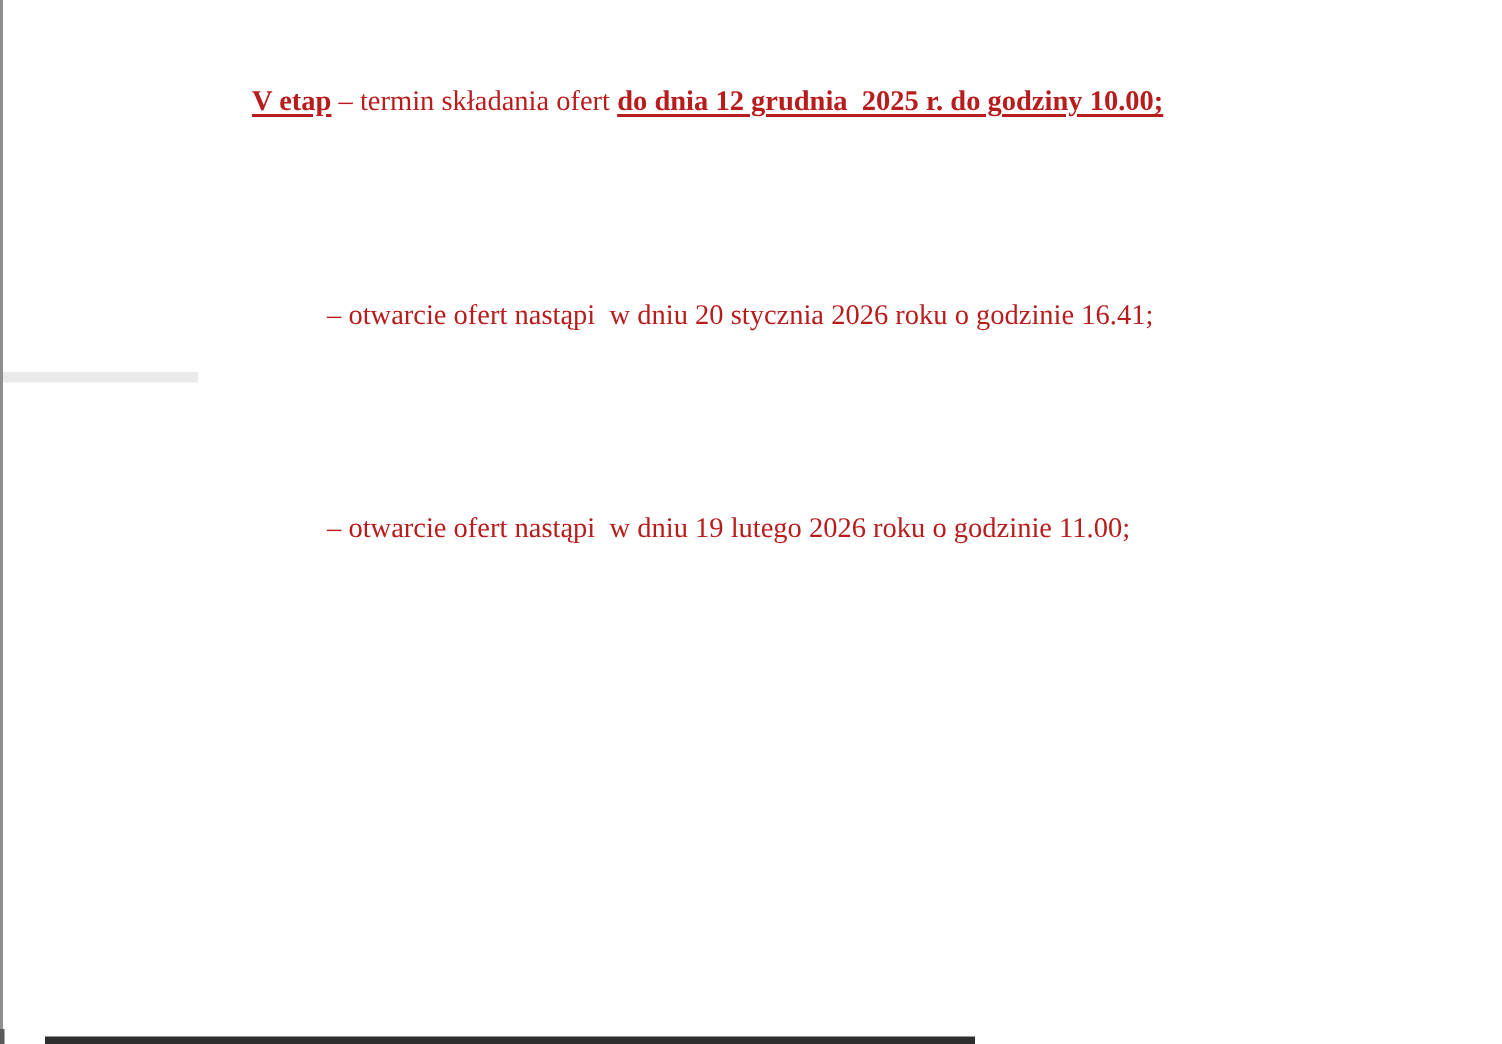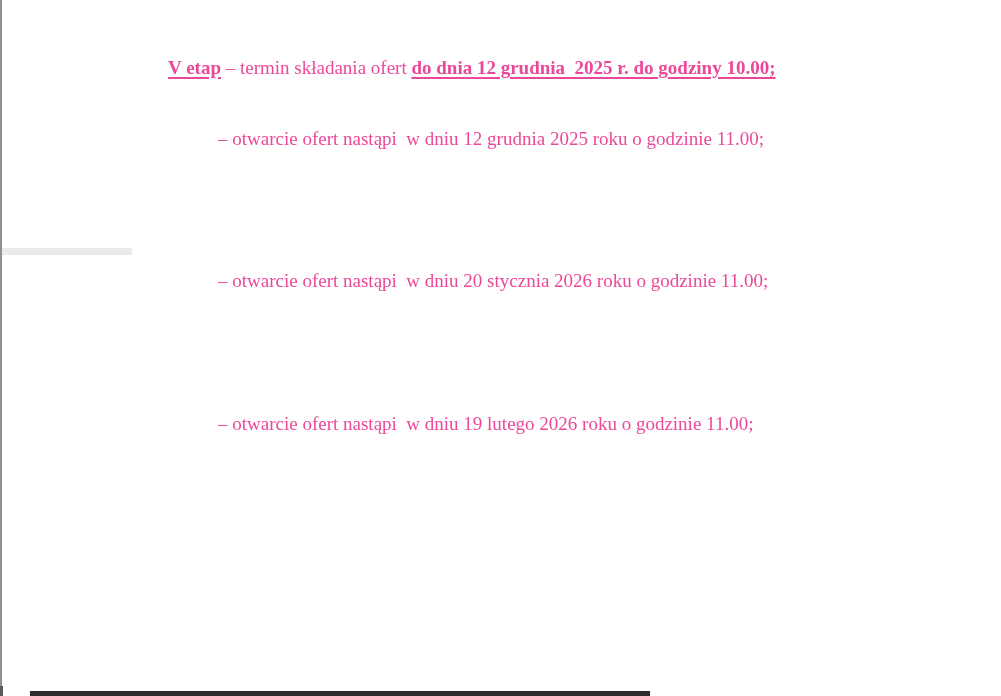--- a/index.html
+++ b/index.html
@@ -6,21 +6,21 @@
   html, body { background: #ffffff; }
   .page {
     position: relative;
     width: 1001px;
     height: 696px;
     background: #ffffff;
     overflow: hidden;
     font-family: "Liberation Serif", "DejaVu Serif", serif;
     font-size: 19px;
     line-height: 23.5px;
-    color: #ec4899;
+    color: #b91c1c;
     padding-top: 9px;
   }
   
   .scan-left-edge {
     position: absolute; left: 0; top: 0; width: 2px; height: 696px;
     background: #8f8f8f;
   }
   .scan-left-edge-dark {
     position: absolute; left: 0; bottom: 0; width: 3px; height: 10px;
     background: #5a5a5a;
@@ -46,25 +46,24 @@
   .stage-connector { white-space: pre-wrap; }
   .stage-sub { margin-left: 50px; white-space: pre-wrap; }
 </style>
 </head>
 <body>
 
 <div class="page">
 
   <div class="stage">
     <div class="stage-header"><span class="stage-label">V etap</span><span class="stage-connector"> – termin składania ofert </span><span class="stage-deadline">do dnia 12 grudnia  2025 r. do godziny 10.00;</span></div>
-    <div class="stage-sub">– otwarcie ofert nastąpi  w dniu 12 grudnia 2025 roku o godzinie 11.00;</div>
   </div>
 
   <div class="stage">
-    <div class="stage-sub">– otwarcie ofert nastąpi  w dniu 20 stycznia 2026 roku o godzinie 11.00;</div>
+    <div class="stage-sub">– otwarcie ofert nastąpi  w dniu 20 stycznia 2026 roku o godzinie 16.41;</div>
   </div>
 
   <div class="stage">
     <div class="stage-sub">– otwarcie ofert nastąpi  w dniu 19 lutego 2026 roku o godzinie 11.00;</div>
     
   </div>
 
   <div class="scan-left-edge"></div>
   <div class="scan-left-edge-dark"></div>
   <div class="scan-smudge-mid"></div>

